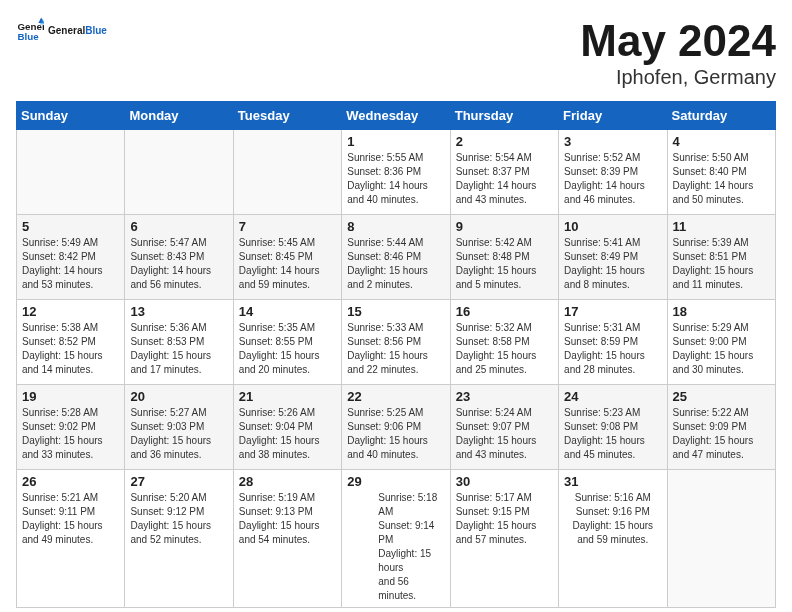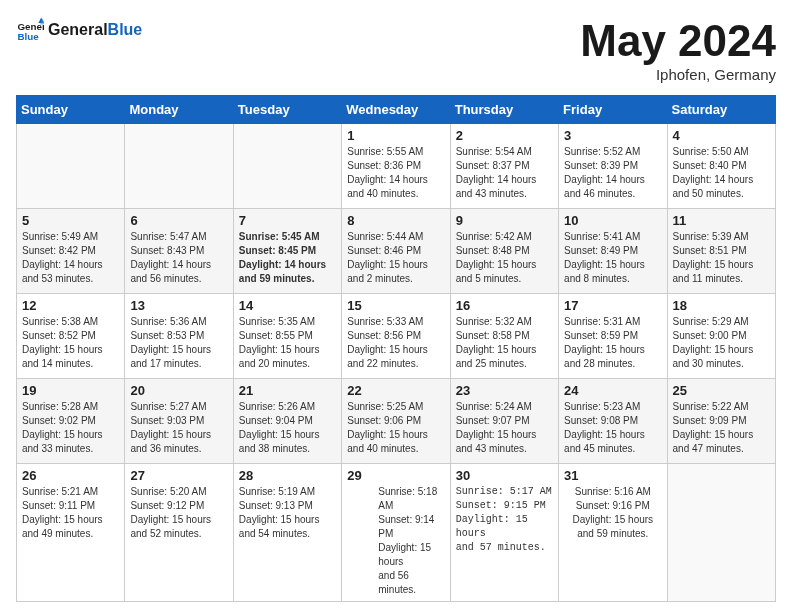--- a/index.html
+++ b/index.html
@@ -27,21 +27,21 @@
     }
     .title-block {
       text-align: right;
     }
     .main-title {
       font-size: 44px;
       font-weight: bold;
       color: #1a1a1a;
     }
     .subtitle {
-      font-size: 15px;
+      font-size: 20px;
       color: #333;
     }
     .calendar {
       width: 100%;
       border-collapse: collapse;
       border: 1px solid #ccc;
     }
     .calendar th {
       background: #1565c0;
       color: #fff;
@@ -84,21 +84,21 @@
 
 <div class="header">
   <div class="logo">
     <svg class="logo-icon" viewBox="0 0 40 40">
       <text x="2" y="20" font-size="14" font-weight="bold" fill="#1a1a1a">General</text>
       <text x="2" y="34" font-size="14" font-weight="bold" fill="#1565c0">Blue</text>
       <polygon points="32,10 40,10 36,2" fill="#1565c0"></polygon>
       <polygon points="34,12 42,12 38,4" fill="#2196f3" opacity="0.6"></polygon>
     </svg>
     <div>
-      <div style="font-size:16px;font-weight:bold;line-height:1.1;">
+      <div style="font-size:10px;font-weight:bold;line-height:1.1;">
         <span style="color:#1a1a1a;">General</span><span style="color:#1565c0;">Blue</span>
       </div>
     </div>
   </div>
   <div class="title-block">
     <div class="main-title">May 2024</div>
     <div class="subtitle">Iphofen, Germany</div>
   </div>
 </div>
 
@@ -158,21 +158,21 @@
         </td>
         <td>
           <span class="day-number">6</span>
           <div class="day-info" style="white-space: pre-line;">Sunrise: 5:47 AM
 Sunset: 8:43 PM
 Daylight: 14 hours
 and 56 minutes.</div>
         </td>
         <td>
           <span class="day-number">7</span>
-          <div class="day-info" style="white-space: pre-line; font-weight: bold;">Sunrise: 5:45 AM
+          <div class="day-info" style="white-space: pre-line;">Sunrise: 5:45 AM
 Sunset: 8:45 PM
 Daylight: 14 hours
 and 59 minutes.</div>
         </td>
         <td>
           <span class="day-number">8</span>
           <div class="day-info" style="white-space: pre-line;">Sunrise: 5:44 AM
 Sunset: 8:46 PM
 Daylight: 15 hours
 and 2 minutes.</div>
@@ -325,21 +325,21 @@
         </td>
         <td>
           <span class="day-number">29</span>
           <div class="day-info" style="white-space: pre-line; margin-left: 31px;">Sunrise: 5:18 AM
 Sunset: 9:14 PM
 Daylight: 15 hours
 and 56 minutes.</div>
         </td>
         <td>
           <span class="day-number">30</span>
-          <div class="day-info" style="white-space: pre-line; font-family: Liberation Mono, monospace;">Sunrise: 5:17 AM
+          <div class="day-info" style="white-space: pre-line;">Sunrise: 5:17 AM
 Sunset: 9:15 PM
 Daylight: 15 hours
 and 57 minutes.</div>
         </td>
         <td>
           <span class="day-number">31</span>
           <div class="day-info" style="white-space: pre-line; text-align: center;">Sunrise: 5:16 AM
 Sunset: 9:16 PM
 Daylight: 15 hours
 and 59 minutes.</div>

